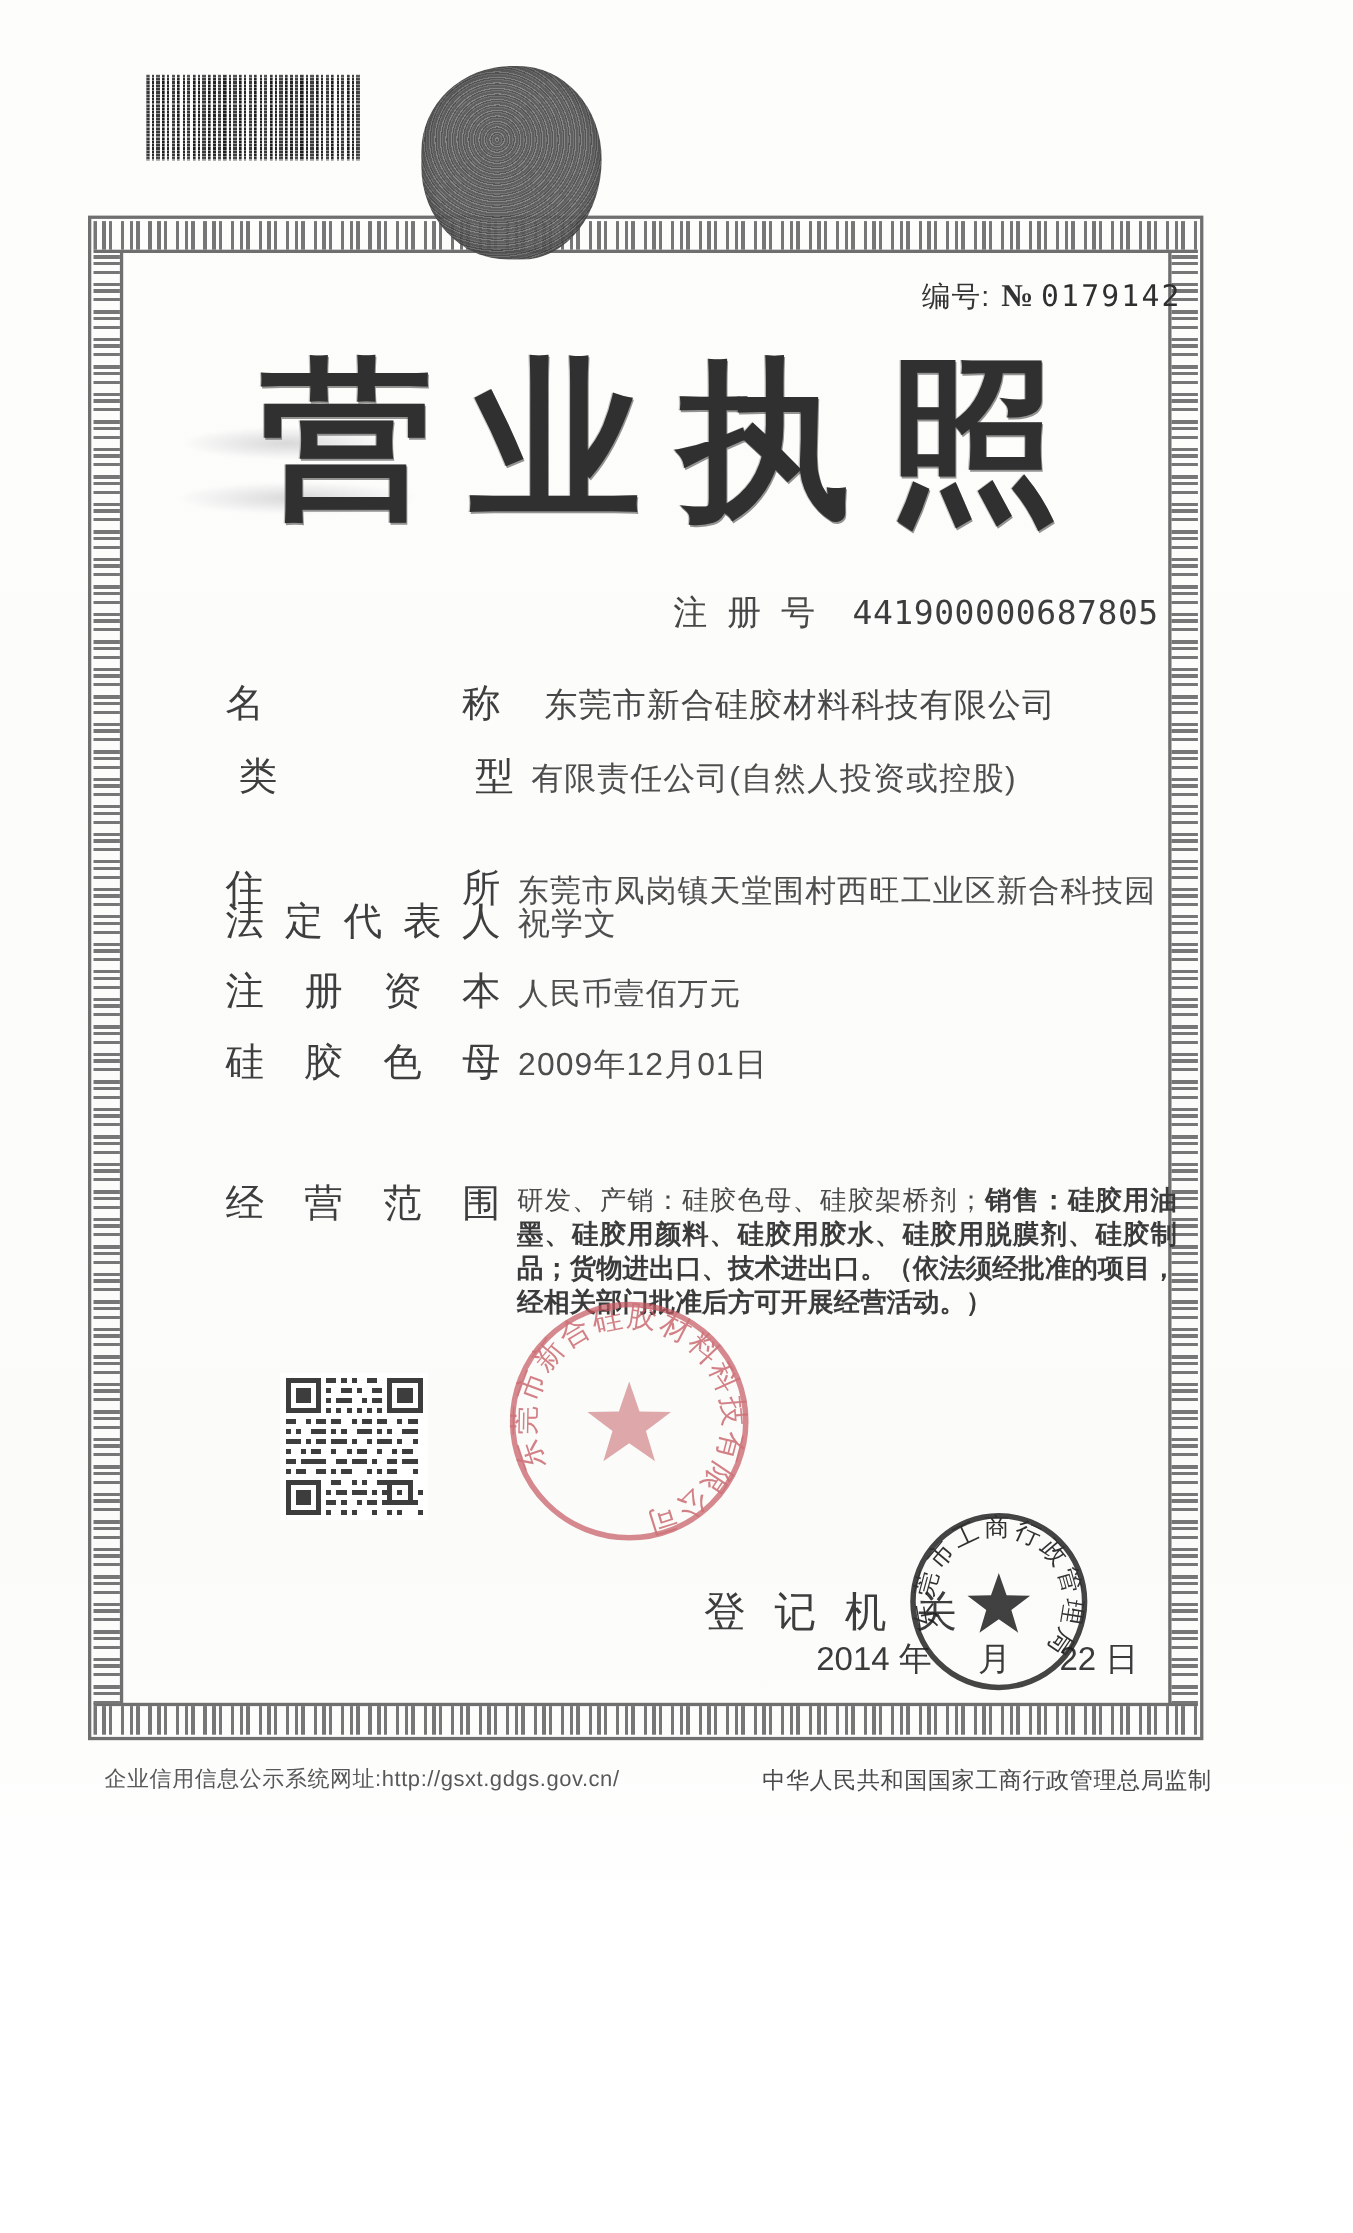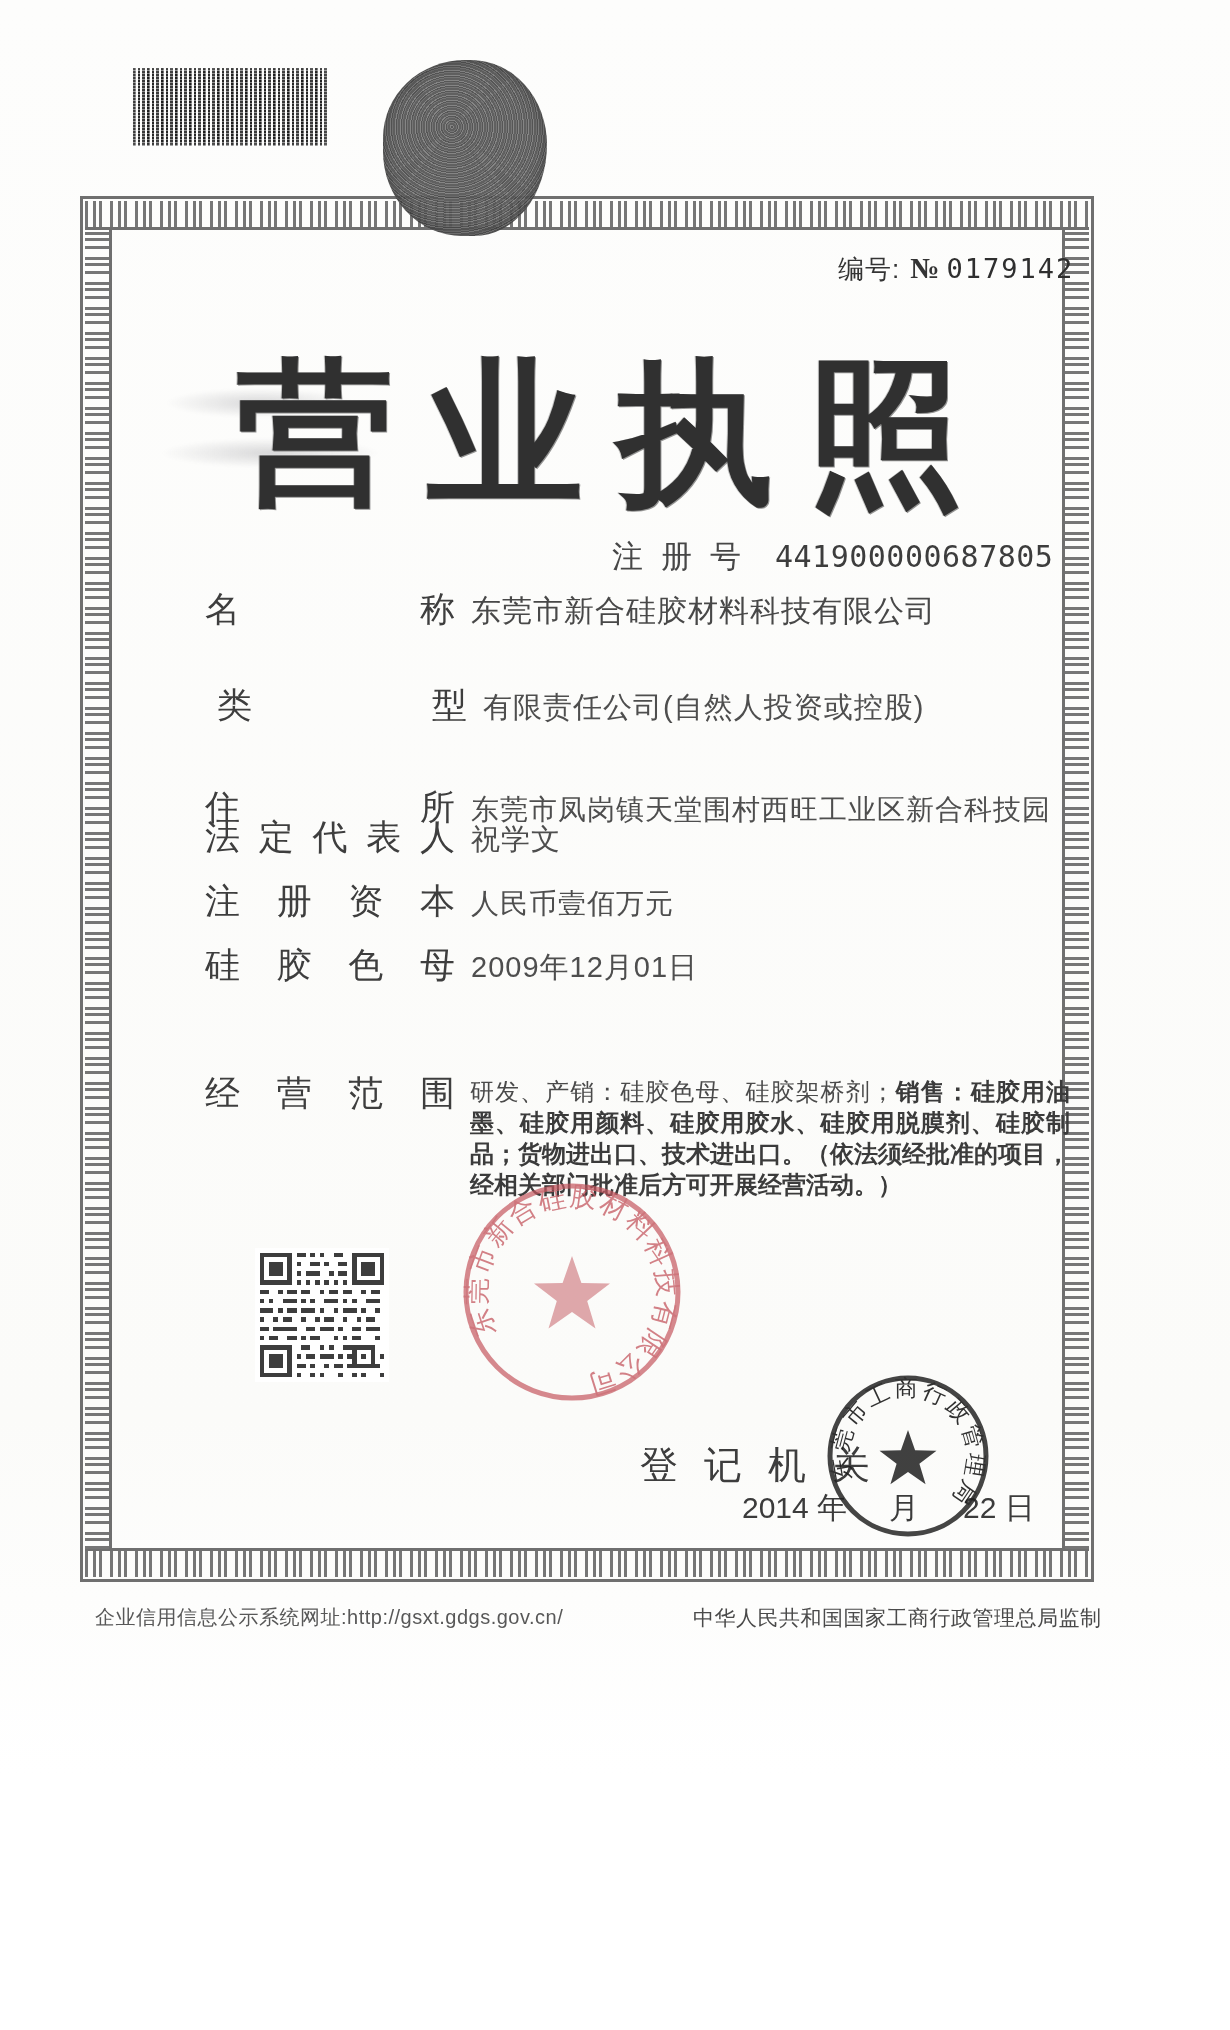--- a/index.html
+++ b/index.html
@@ -40,21 +40,20 @@
   
   .serial{position:absolute;left:838px;top:252px;z-index:2;font-size:26px;color:#343434;letter-spacing:1px;white-space:nowrap;}
   .serial .sym{font-family:"Liberation Serif",serif;font-weight:bold;font-size:29px;padding:0 6px 0 10px;}
   .serial .num{font-family:"DejaVu Sans Mono",monospace;font-size:27px;letter-spacing:2px;color:#2f2f2f;}
   
   .title{
     position:absolute;left:237px;top:320px;width:780px;z-index:2;
     font-size:156px;line-height:1.05;font-weight:900;letter-spacing:34px;
     color:#303030;white-space:nowrap;
     text-shadow:1px 1px 0 rgba(60,60,60,.55), -1px 0 0 rgba(90,90,90,.35);
-    margin-top:32px;
   }
   
   .regline{position:absolute;left:612px;top:536px;z-index:2;white-space:nowrap;}
   .regline .lab{font-size:31px;letter-spacing:18px;color:#474747;text-align:right;}
   .regline .num{font-family:"DejaVu Sans Mono",monospace;font-size:30px;letter-spacing:.5px;color:#3d3d3d;margin-left:16px;}
   
   .row{position:absolute;left:205px;display:flex;align-items:baseline;z-index:2;}
   .row .lab{width:250px;font-size:35px;color:#3e3e3e;text-align:justify;text-align-last:justify;flex:0 0 250px;}
   .row .val{margin-left:16px;font-size:29px;color:#4e4e4e;letter-spacing:1px;white-space:nowrap;}
   .scope{position:absolute;left:470px;top:1076px;width:600px;z-index:2;font-size:24px;line-height:31px;color:#4a4a4a;text-align:justify;}
@@ -98,21 +97,21 @@
 
   <div class="smudge" style="left:165px;top:388px;width:190px;height:30px;"></div>
   <div class="smudge" style="left:160px;top:438px;width:220px;height:30px;"></div>
 
   <div class="title">营业执照</div>
 
   <div class="regline">
     <span class="lab">注册号</span><span class="num">441900000687805</span>
   </div>
 
-  <div class="row" style="top:586px;">
+  <div class="row" style="top:616px;gap:24px;">
     <div class="lab">名称</div>
     <div class="val" style="font-size:30px;color:#484848;">东莞市新合硅胶材料科技有限公司</div>
   </div>
   <div class="row" style="top:682px;margin-left:12px;">
     <div class="lab">类型</div>
     <div class="val">有限责任公司(自然人投资或控股)</div>
   </div>
   <div class="row" style="top:784px;">
     <div class="lab">住所</div>
     <div class="val" style="font-size:28px;">东莞市凤岗镇天堂围村西旺工业区新合科技园</div>

